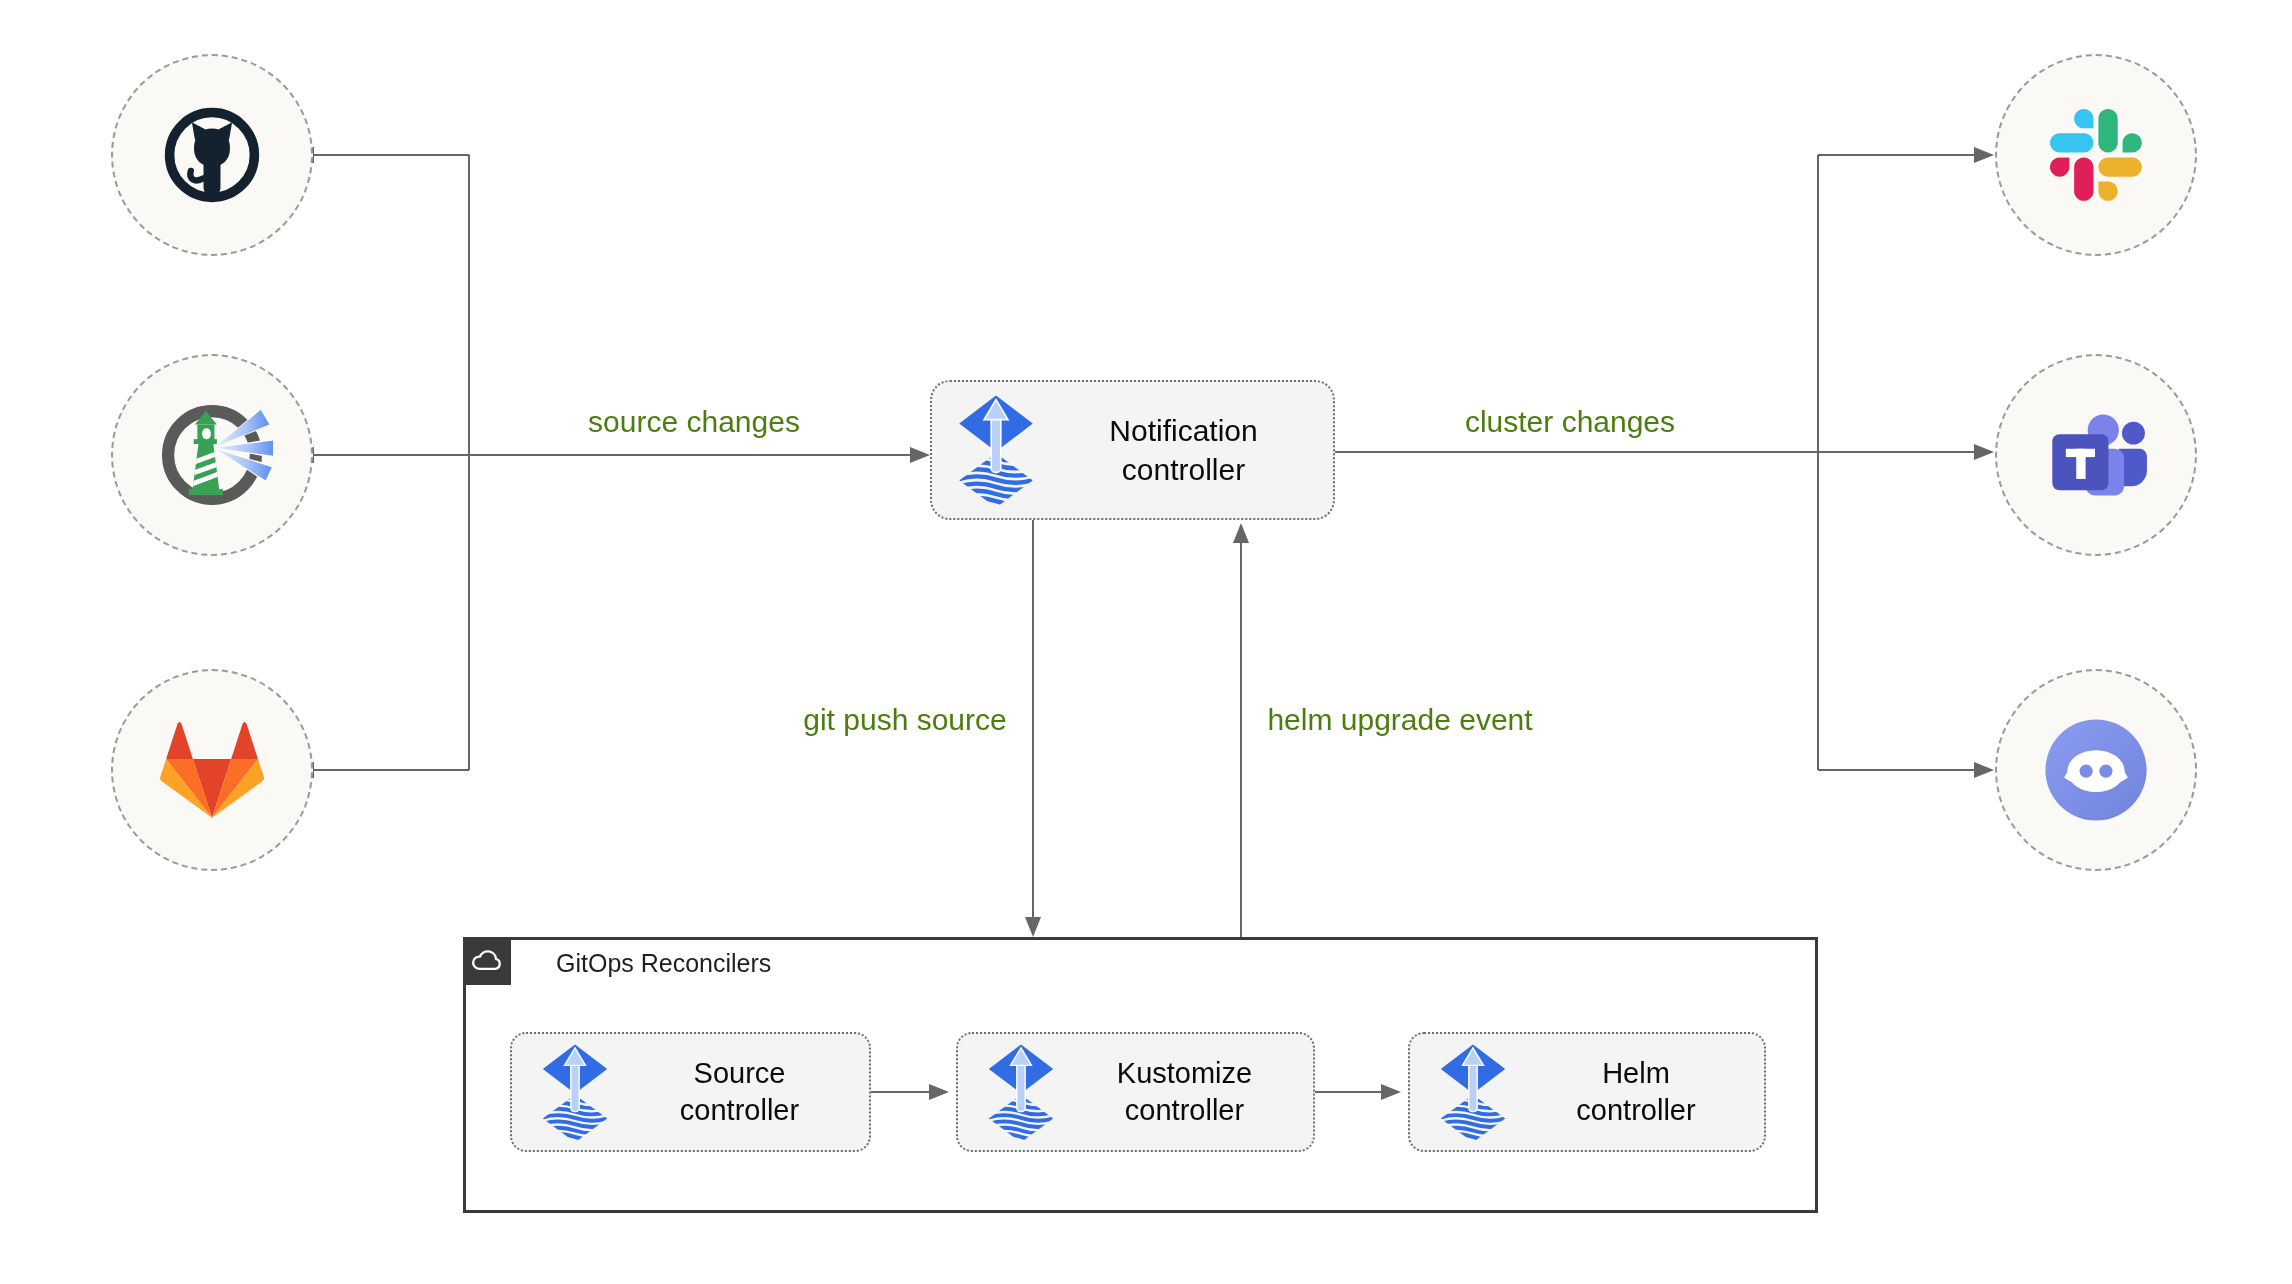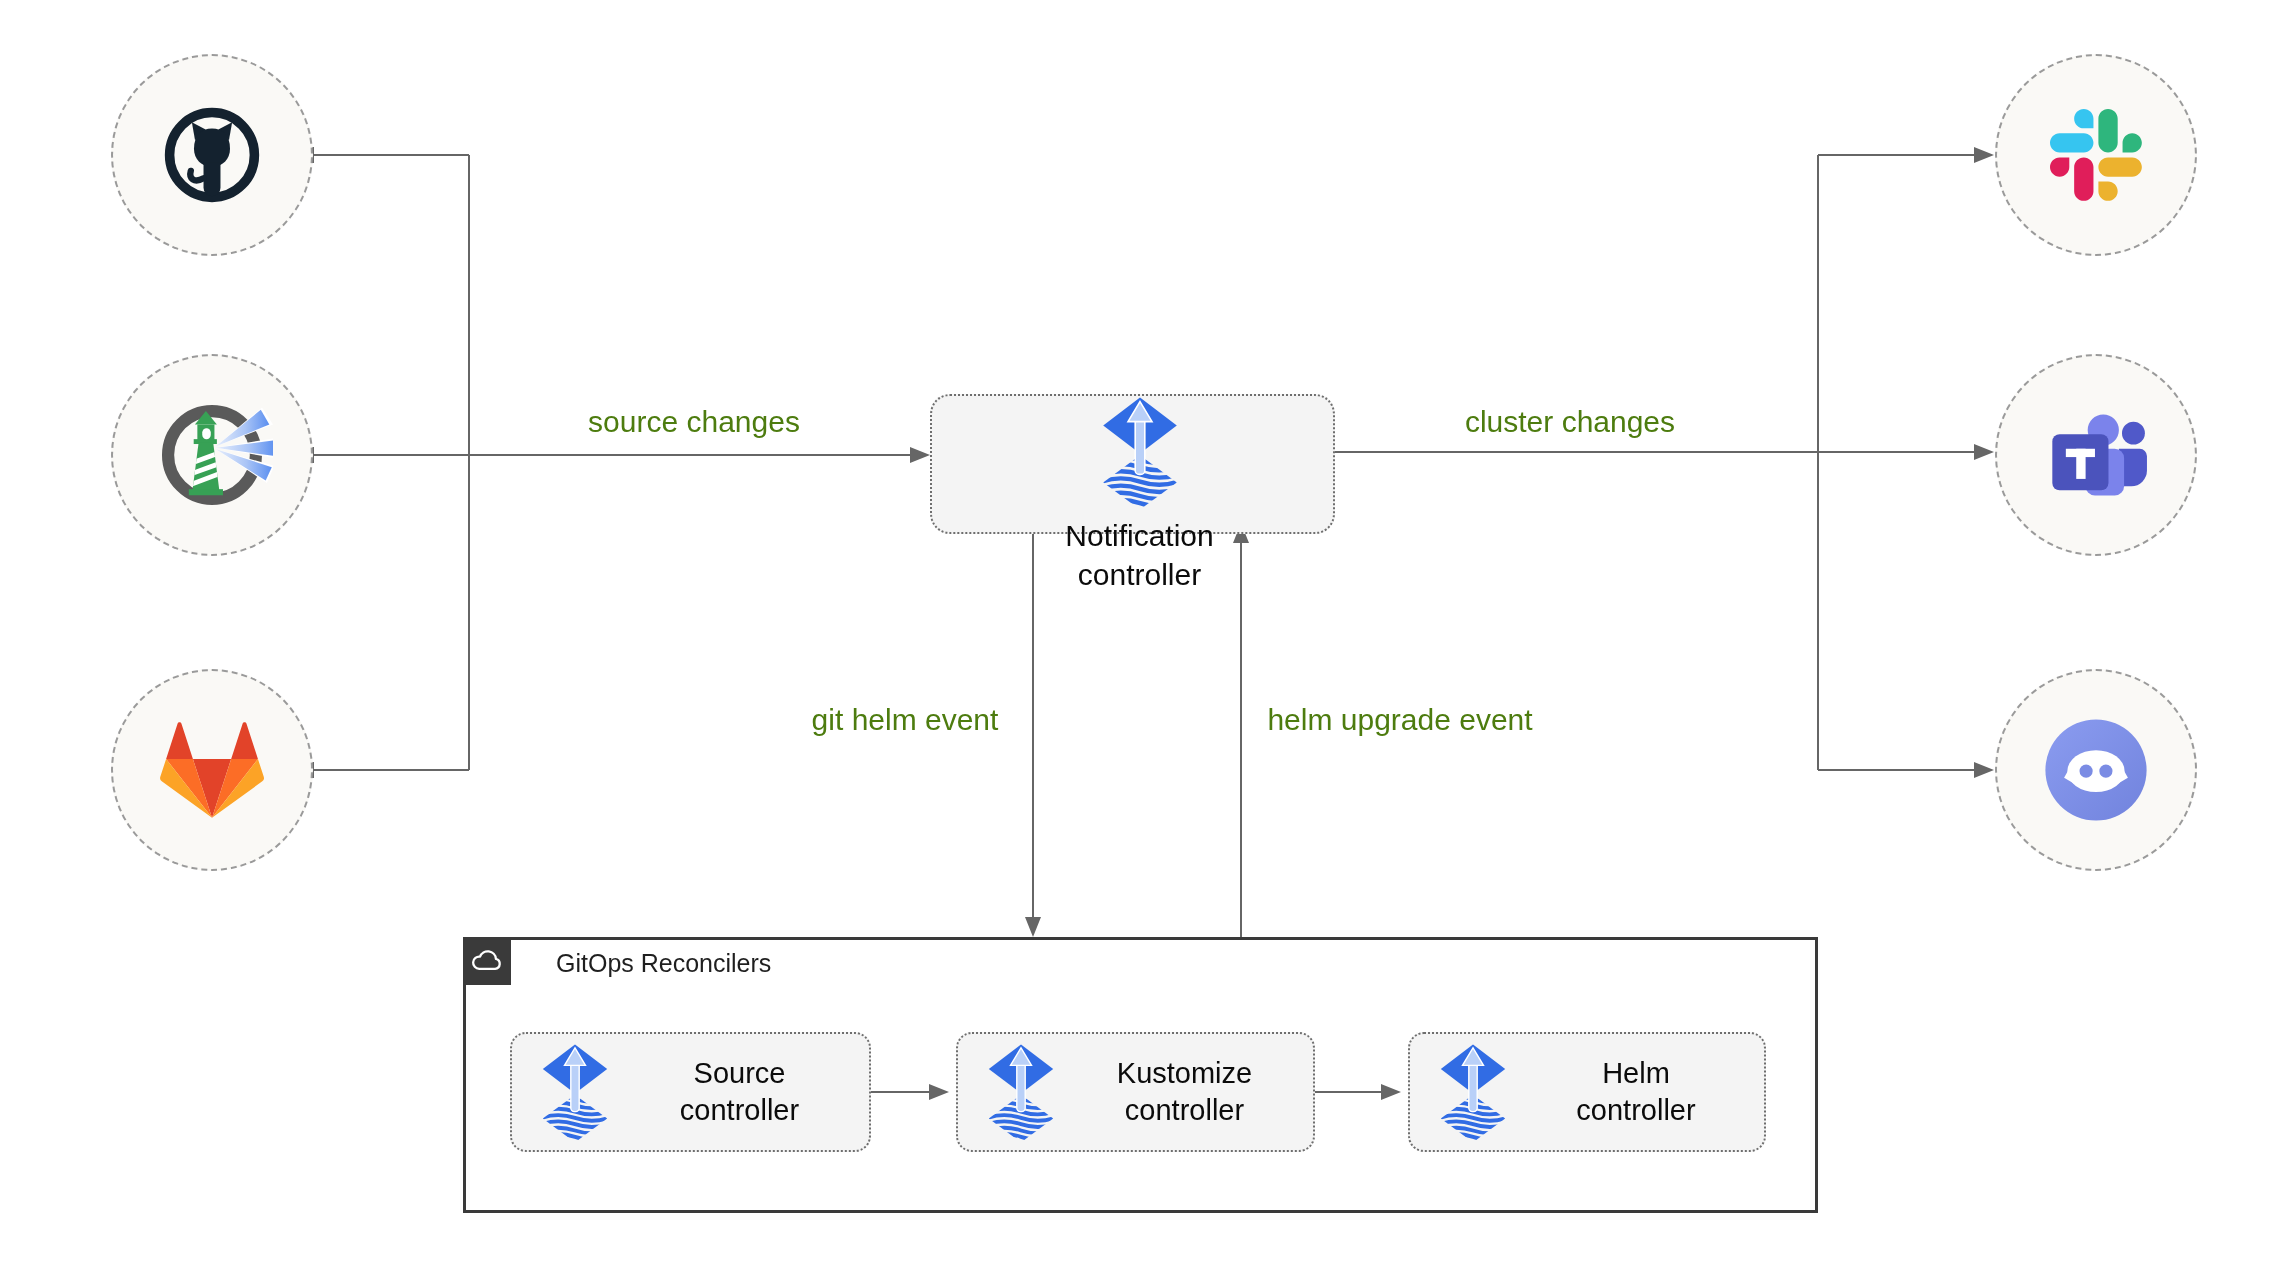--- a/index.html
+++ b/index.html
@@ -3,21 +3,21 @@
 <meta charset="utf-8">
 <style>
   html,body{margin:0;padding:0;background:#ffffff;}
   body{width:2292px;height:1284px;overflow:hidden;}
   .canvas{position:relative;width:2292px;height:1284px;font-family:"Liberation Sans",sans-serif;background:#ffffff;}
   svg.connectors{position:absolute;left:0;top:0;width:2292px;height:1284px;z-index:1;}
   .circle-node{position:absolute;width:202px;height:202px;border-radius:50%;border:2px dashed #9a9a9a;
     background:#faf9f6;display:flex;align-items:center;justify-content:center;box-sizing:border-box;z-index:2;}
   .ctrl-box{position:absolute;background:#f4f4f4;border:2px dotted #6e6e6e;border-radius:16px;
     display:flex;align-items:center;box-sizing:border-box;z-index:2;}
-  .notif{left:930px;top:394px;width:405px;height:140px;padding:0 10px 0 24px;gap:8px;border-radius:20px;flex-direction:column;}
+  .notif{left:930px;top:380px;width:405px;height:140px;padding:0 10px 0 24px;gap:8px;border-radius:20px;}
   .box-label{font-size:30px;line-height:39px;color:#0b0b0b;text-align:center;flex:1;font-weight:400;}
   .box-label span{display:block;}
   .edge-label{position:absolute;transform:translateX(-50%);font-size:30px;color:#4d7c0f;white-space:nowrap;z-index:3;}
   .container-box{position:absolute;left:463px;top:937px;width:1355px;height:276px;border:3px solid #3a3a3a;
     box-sizing:border-box;background:transparent;z-index:2;}
   .container-tag{position:absolute;left:-3px;top:-3px;width:48px;height:48px;background:#3a3a3a;
     display:flex;align-items:center;justify-content:center;}
   .container-title{position:absolute;left:62px;top:9px;font-size:25px;color:#1f1f1f;margin-left:28px;}
   .rec-box{height:120px;top:92px;}
   .rec-box .box-label{font-size:29px;line-height:37px;}
@@ -208,21 +208,21 @@
         <use href="#flux-logo"></use>
       </svg>
     <div class="box-label">
       <span>Notification</span>
       <span>controller</span>
     </div>
   </div>
 
   <div class="edge-label" style="left:694px;top:405px;">source changes</div>
   <div class="edge-label" style="left:1570px;top:405px;text-align:center;">cluster changes</div>
-  <div class="edge-label" style="left:905px;top:703px;">git helm event</div>
+  <div class="edge-label" style="left:905px;top:703px;">git push source</div>
   <div class="edge-label" style="left:1400px;top:703px;">helm upgrade event</div>
 
   <div class="container-box">
     <div class="container-tag">
       <svg width="34" height="34">
           <use href="#cloud-glyph"></use>
         </svg>
     </div>
     <div class="container-title">GitOps Reconcilers</div>
 

